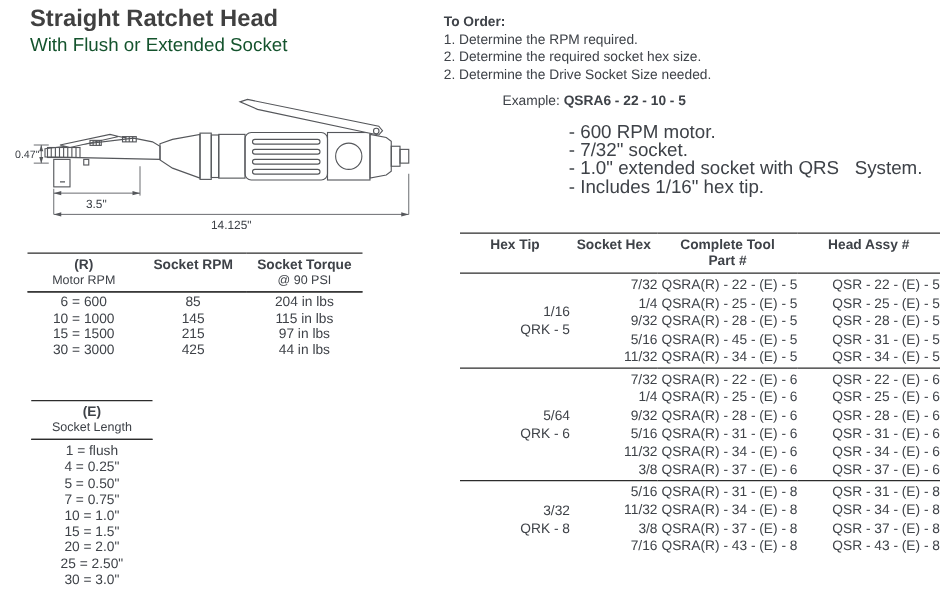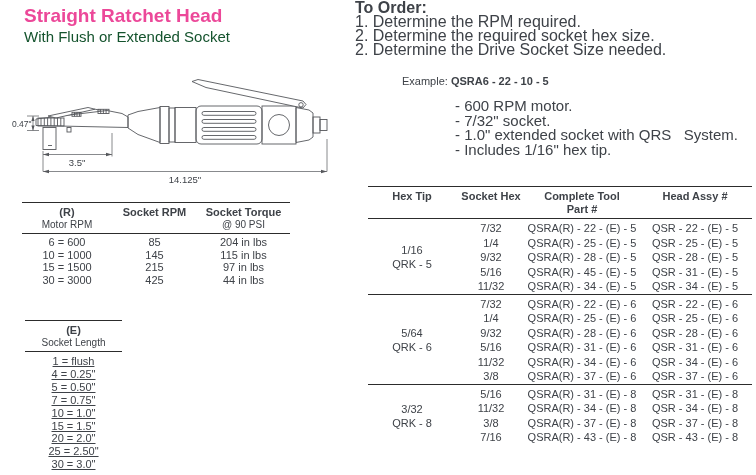--- a/index.html
+++ b/index.html
@@ -2,24 +2,24 @@
 <html><head>
 <meta charset="utf-8">
 <style>
   html,body{margin:0;padding:0;background:#fff;}
   #page{
     position:relative;width:756px;height:475px;background:#fff;overflow:hidden;
     font-family:"Liberation Sans",sans-serif;color:#3e4248;
   }
   
   .title-block{position:absolute;left:24px;top:5px;}
-  .page-title{font-size:19px;font-weight:bold;color:#ec4899;line-height:22px;}
+  .page-title{font-size:19px;font-weight:bold;color:#404040;line-height:22px;}
   .page-subtitle{font-size:15px;color:#14532d;line-height:19px;}
   
-  .order-block{position:absolute;left:355px;top:1px;font-size:16px;line-height:14px;}
+  .order-block{position:absolute;left:355px;top:11px;font-size:11px;line-height:14px;}
   .order-heading{font-weight:bold;}
   .example-row{position:absolute;left:402px;top:75px;font-size:11px;}
   .example-code{font-weight:bold;}
   .notes-block{position:absolute;left:455px;top:99px;font-size:15px;line-height:14.6px;}
   .note-line{white-space:pre;}
   
   .diagram{position:absolute;left:10px;top:75px;}
   .diagram text{font-family:"Liberation Sans",sans-serif;fill:#3e4248;}
   
   table{border-collapse:collapse;table-layout:fixed;font-size:11px;color:#3e4248;}
@@ -27,25 +27,25 @@
   thead th{font-weight:bold;vertical-align:top;border-bottom:1px solid #2c2c2c;padding:3px 0 2px;}
   table{border-top:1px solid #2c2c2c;}
   .subhdr{font-weight:normal;font-size:10px;line-height:12px;}
   .hdr-line{line-height:13px;}
   
   .rpm-table{position:absolute;left:22px;top:202px;width:268px;}
   .rpm-table tbody td{line-height:12.7px;}
   .rpm-table tbody tr:first-child td{padding-top:2px;}
   
   .length-table{position:absolute;left:25px;top:320px;width:97px;}
-  .length-table tbody td{line-height:12.9px;text-decoration:underline;}
+  .length-table tbody td{line-height:12.9px;}
   .length-table tbody tr:first-child td{padding-top:3px;}
   
   .order-table{position:absolute;left:368px;top:186px;width:384px;}
-  .order-table tbody td{line-height:14.5px;}
+  .order-table tbody td{line-height:14.5px;text-align:right;}
   .order-table tbody tr:first-child td{padding-top:2px;}
   .order-table tbody.sep{border-bottom:1px solid #2c2c2c;}
   .order-table td.hextip{vertical-align:middle;}
   .order-table td.hextip div{line-height:14px;}
 </style>
 </head>
 <body>
 
 <div id="page">
 

